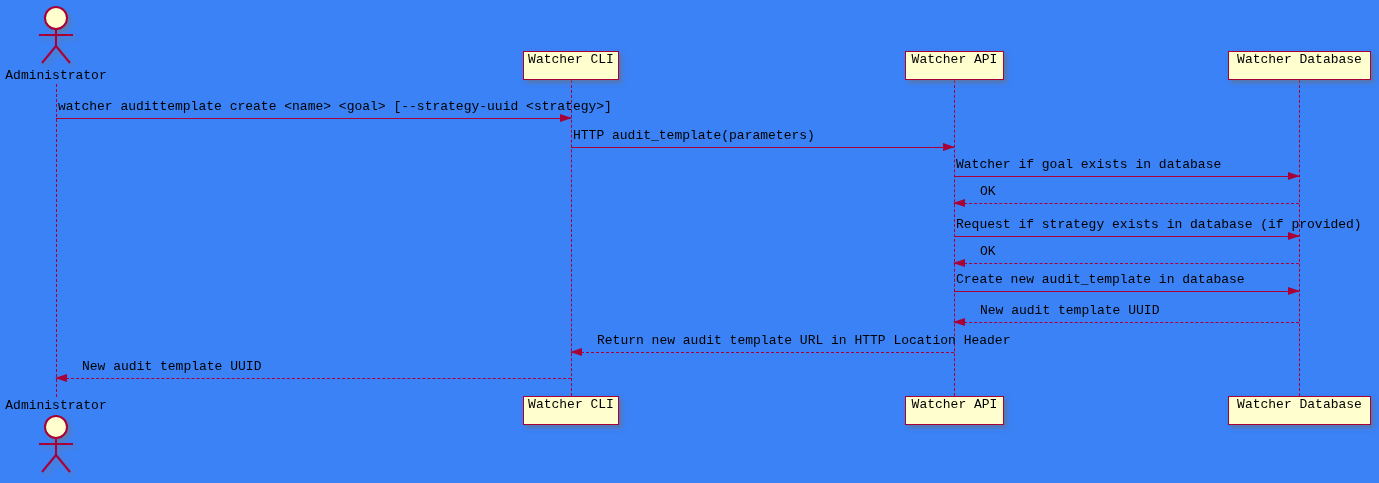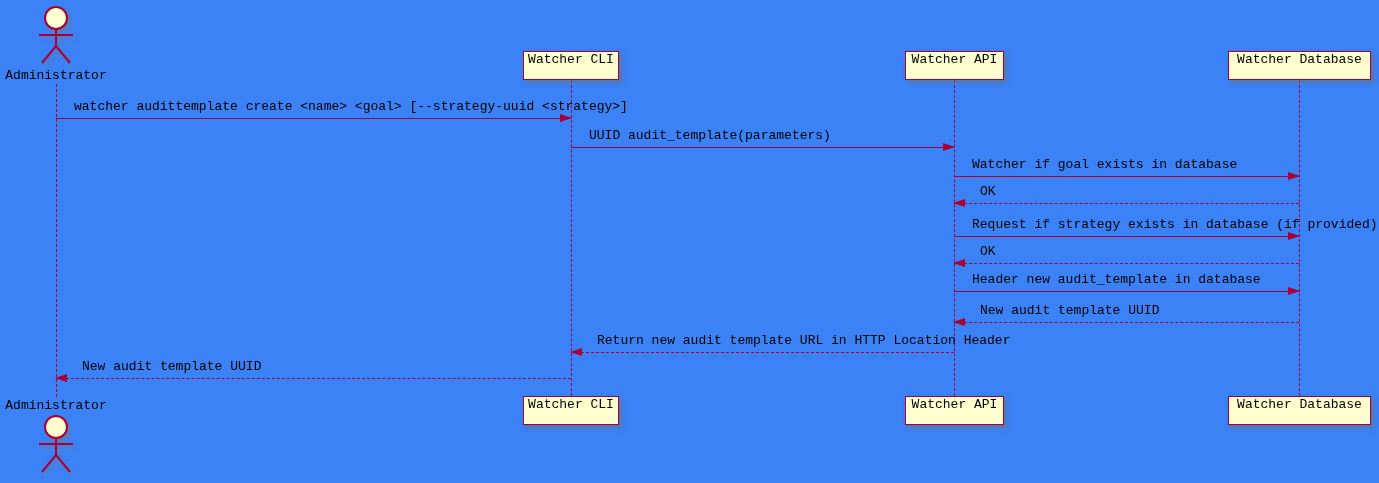--- a/index.html
+++ b/index.html
@@ -43,21 +43,21 @@
   .msg { position: absolute; height: 0; }
   .msg .line {
     position: absolute;
     left: 0; right: 0; top: 0;
     border-top: 1px solid #A80036;
   }
   .msg.dashed .line { border-top-style: dashed; }
   .msg .label {
     position: absolute;
     top: -19px;
-    left: 18px;
+    left: 2px;
     white-space: nowrap;
   }
   .msg.dashed .label { left: 26px; }
   .arrowhead {
     position: absolute;
     top: -4.5px;
     width: 0; height: 0;
     border-top: 4.5px solid transparent;
     border-bottom: 4.5px solid transparent;
   }
@@ -93,21 +93,21 @@
       <span>Watcher Database</span>
     </div>
 
   <div class="msg solid" style="left:56px;  top:118px; width:515px;">
     <div class="label">watcher audittemplate create &lt;name&gt; &lt;goal&gt; [--strategy-uuid &lt;strategy&gt;]</div>
     <div class="line"></div>
     <div class="arrowhead right"></div>
   </div>
 
   <div class="msg solid" style="left:571px; top:147px; width:383px;">
-    <div class="label">UUID audit_template(parameters)</div>
+    <div class="label">HTTP audit_template(parameters)</div>
     <div class="line"></div>
     <div class="arrowhead right"></div>
   </div>
 
   <div class="msg solid" style="left:954px; top:176px; width:345px;">
     <div class="label">Watcher if goal exists in database</div>
     <div class="line"></div>
     <div class="arrowhead right"></div>
   </div>
 
@@ -123,21 +123,21 @@
     <div class="arrowhead right"></div>
   </div>
 
   <div class="msg dashed" style="left:954px; top:263px; width:345px;">
     <div class="label">OK</div>
     <div class="line"></div>
     <div class="arrowhead left"></div>
   </div>
 
   <div class="msg solid" style="left:954px; top:291px; width:345px;">
-    <div class="label">Header new audit_template in database</div>
+    <div class="label">Create new audit_template in database</div>
     <div class="line"></div>
     <div class="arrowhead right"></div>
   </div>
 
   <div class="msg dashed" style="left:954px; top:322px; width:345px;">
     <div class="label">New audit template UUID</div>
     <div class="line"></div>
     <div class="arrowhead left"></div>
   </div>
 

